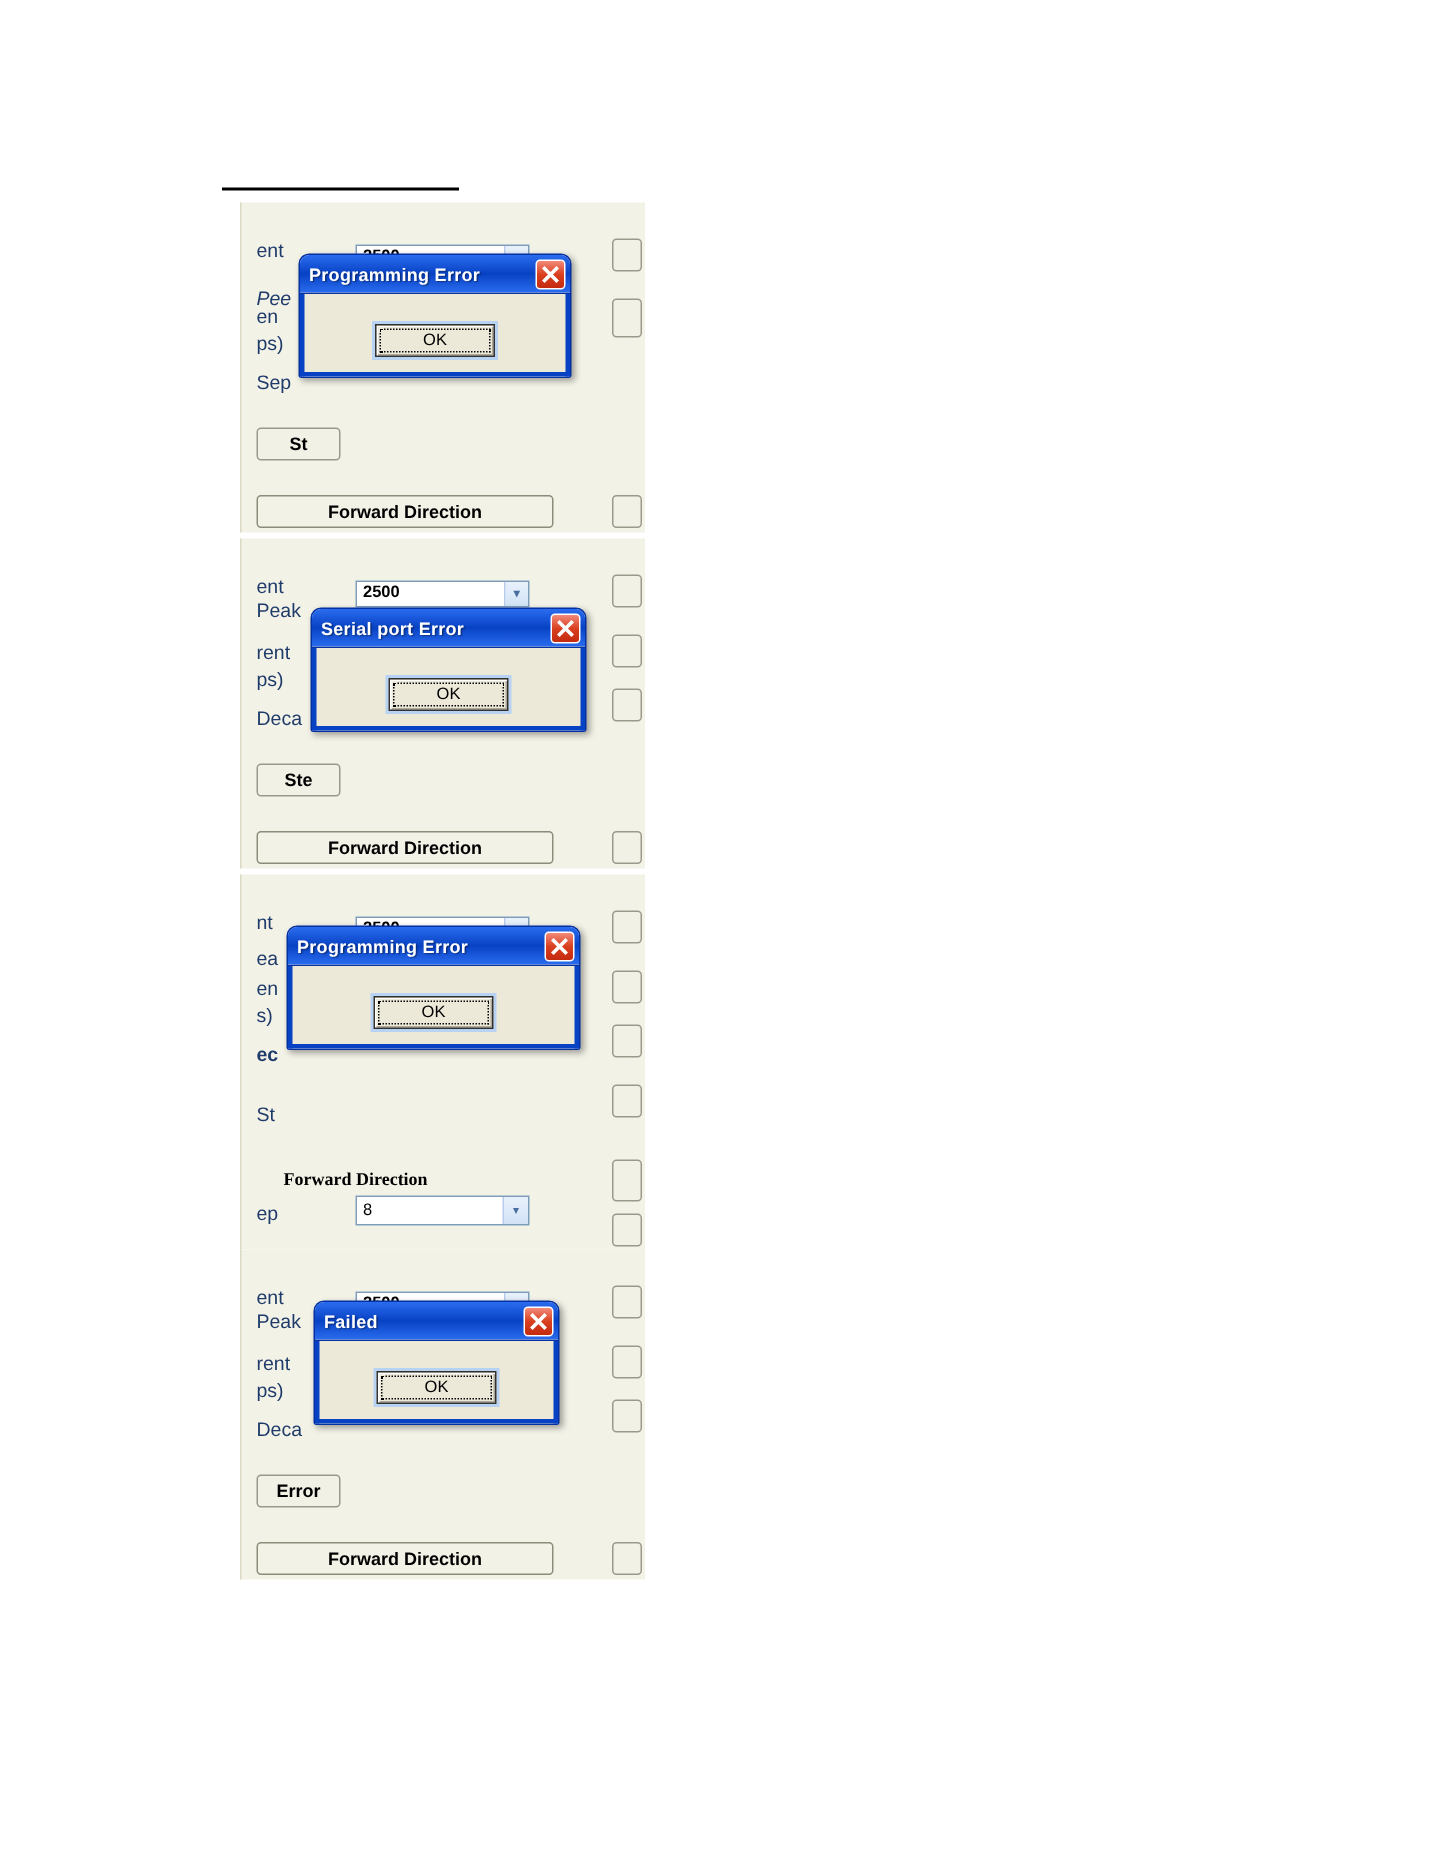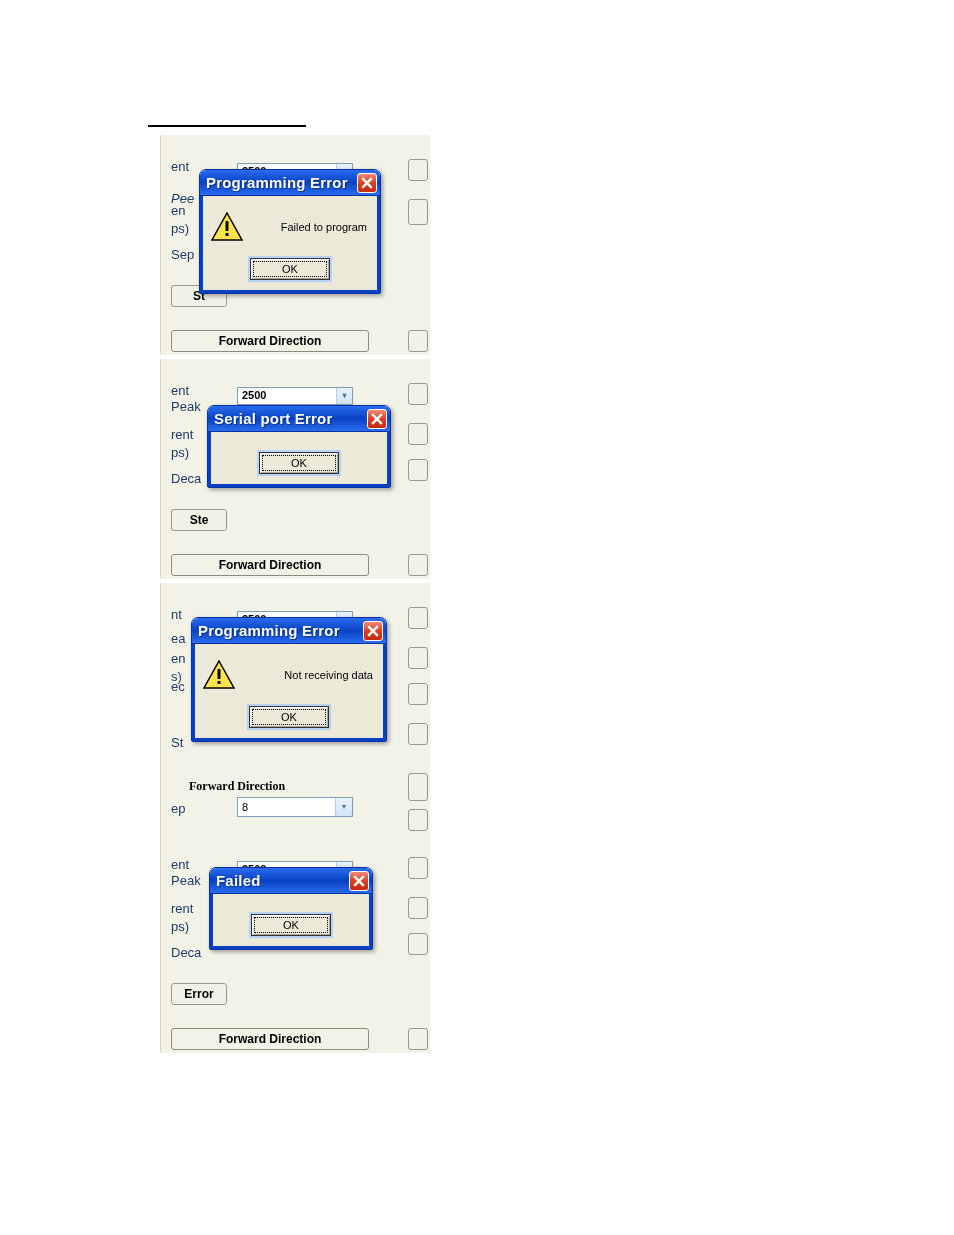--- a/index.html
+++ b/index.html
@@ -130,21 +130,21 @@
     background: linear-gradient(#2a6cef,#0842c4 50%,#2a6cef);
     display: flex;
     align-items: center;
     padding: 0 3px 0 6px;
     border-bottom: 1px solid #0531a3;
   }
   .msgbox .titlebar .title {
     flex: 1;
     color: #fff;
     font-weight: bold;
-    font-size: 15px;
+    font-size: 12px;
     font-family: "Trebuchet MS", Tahoma, sans-serif;
     letter-spacing: 0.2px;
     text-shadow: 1px 1px 1px rgba(0,0,0,.4);
   }
   .msgbox .titlebar .close {
     width: 20px;
     height: 20px;
     border-radius: 3px;
     background: linear-gradient(#f28a7a,#d9401f 50%,#c42a0e);
     border: 1px solid #fff;
@@ -242,28 +242,20 @@
     <div class="msgbox" style="left:38px; top:34px;">
       <div class="titlebar">
         <span class="title">Programming Error</span>
         <div class="close">
           <svg viewBox="0 0 10 10">
               <path d="M1 1 L9 9 M9 1 L1 9" stroke="#fff" stroke-width="2"></path>
             </svg>
         </div>
       </div>
       <div class="body">
-        <div class="msgrow">
-          <svg class="warn-icon" viewBox="0 0 32 30">
-            <polygon points="16,1 31,28 1,28" fill="#ffe34d" stroke="#000" stroke-width="1.5"></polygon>
-            <rect x="14.5" y="9" width="3" height="10" fill="#000"></rect>
-            <rect x="14.5" y="21" width="3" height="3" fill="#000"></rect>
-          </svg>
-          <span class="msgtext">Failed to program</span>
-        </div>
         <div class="btnrow">
           <button class="okbtn"><span>OK</span></button>
         </div>
       </div>
     </div>
   </div>
 
   <div class="bg-panel" style="margin-bottom:4px;">
     <span class="bg-label" style="top:24px;">ent</span>
     <span class="bg-label" style="top:40px;">Peak</span>
@@ -298,21 +290,21 @@
         </div>
       </div>
     </div>
   </div>
 
   <div class="bg-panel" style="height:250px; margin-bottom:0;">
     <span class="bg-label" style="top:24px;">nt</span>
     <span class="bg-label" style="top:48px;">ea</span>
     <span class="bg-label" style="top:68px;">en</span>
     <span class="bg-label" style="top:86px;">s)</span>
-    <span class="bg-label" style="top:96px;">ec</span>
+    <span class="bg-label" style="top:112px;font-weight:bold;">ec</span>
     <span class="bg-label" style="top:152px;">St</span>
 
     <div class="combo-partial">
       <span>2500</span>
       <div class="arrow">▾</div>
     </div>
 
     <div class="side-btn" style="top:24px;"></div>
     <div class="side-btn" style="top:64px;"></div>
     <div class="side-btn" style="top:100px;"></div>
@@ -331,28 +323,20 @@
     <div class="msgbox" style="left:30px; top:34px; width:196px;">
       <div class="titlebar">
         <span class="title">Programming Error</span>
         <div class="close">
           <svg viewBox="0 0 10 10">
               <path d="M1 1 L9 9 M9 1 L1 9" stroke="#fff" stroke-width="2"></path>
             </svg>
         </div>
       </div>
       <div class="body">
-        <div class="msgrow">
-          <svg class="warn-icon" viewBox="0 0 32 30">
-            <polygon points="16,1 31,28 1,28" fill="#ffe34d" stroke="#000" stroke-width="1.5"></polygon>
-            <rect x="14.5" y="9" width="3" height="10" fill="#000"></rect>
-            <rect x="14.5" y="21" width="3" height="3" fill="#000"></rect>
-          </svg>
-          <span class="msgtext">Not receiving data</span>
-        </div>
         <div class="btnrow">
           <button class="okbtn"><span>OK</span></button>
         </div>
       </div>
     </div>
   </div>
 
   <div class="bg-panel">
     <span class="bg-label" style="top:24px;">ent</span>
     <span class="bg-label" style="top:40px;">Peak</span>

